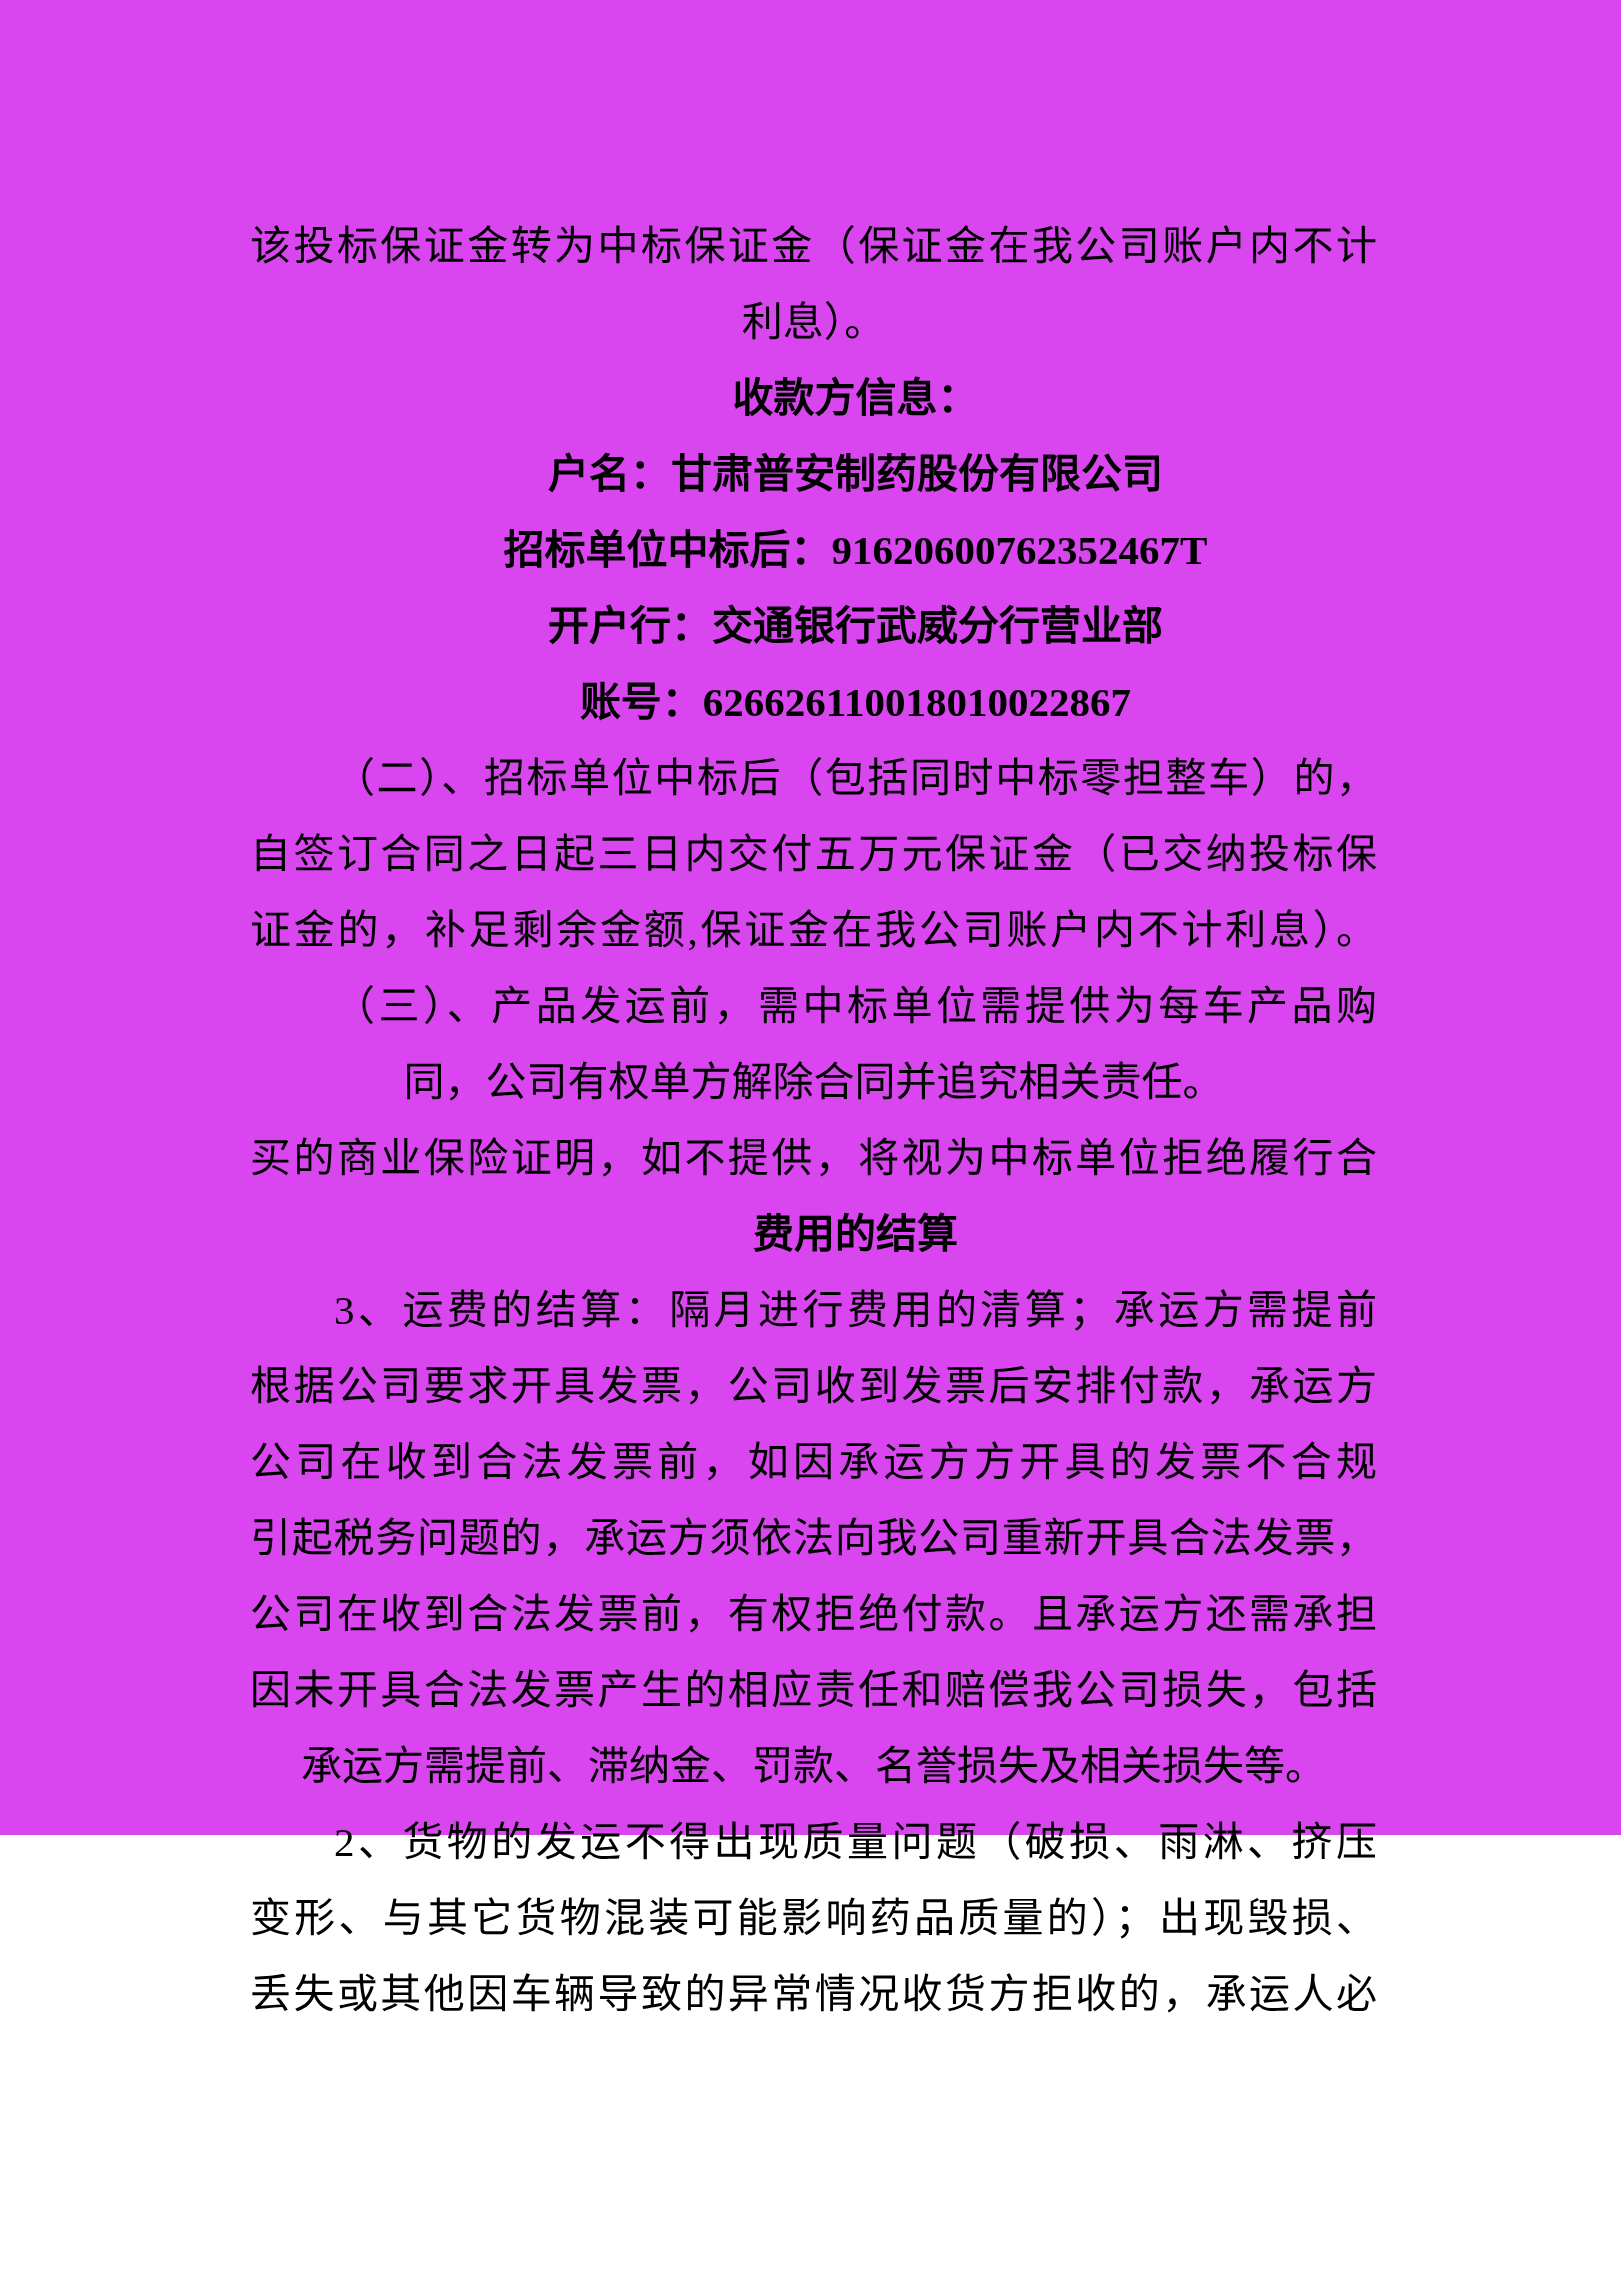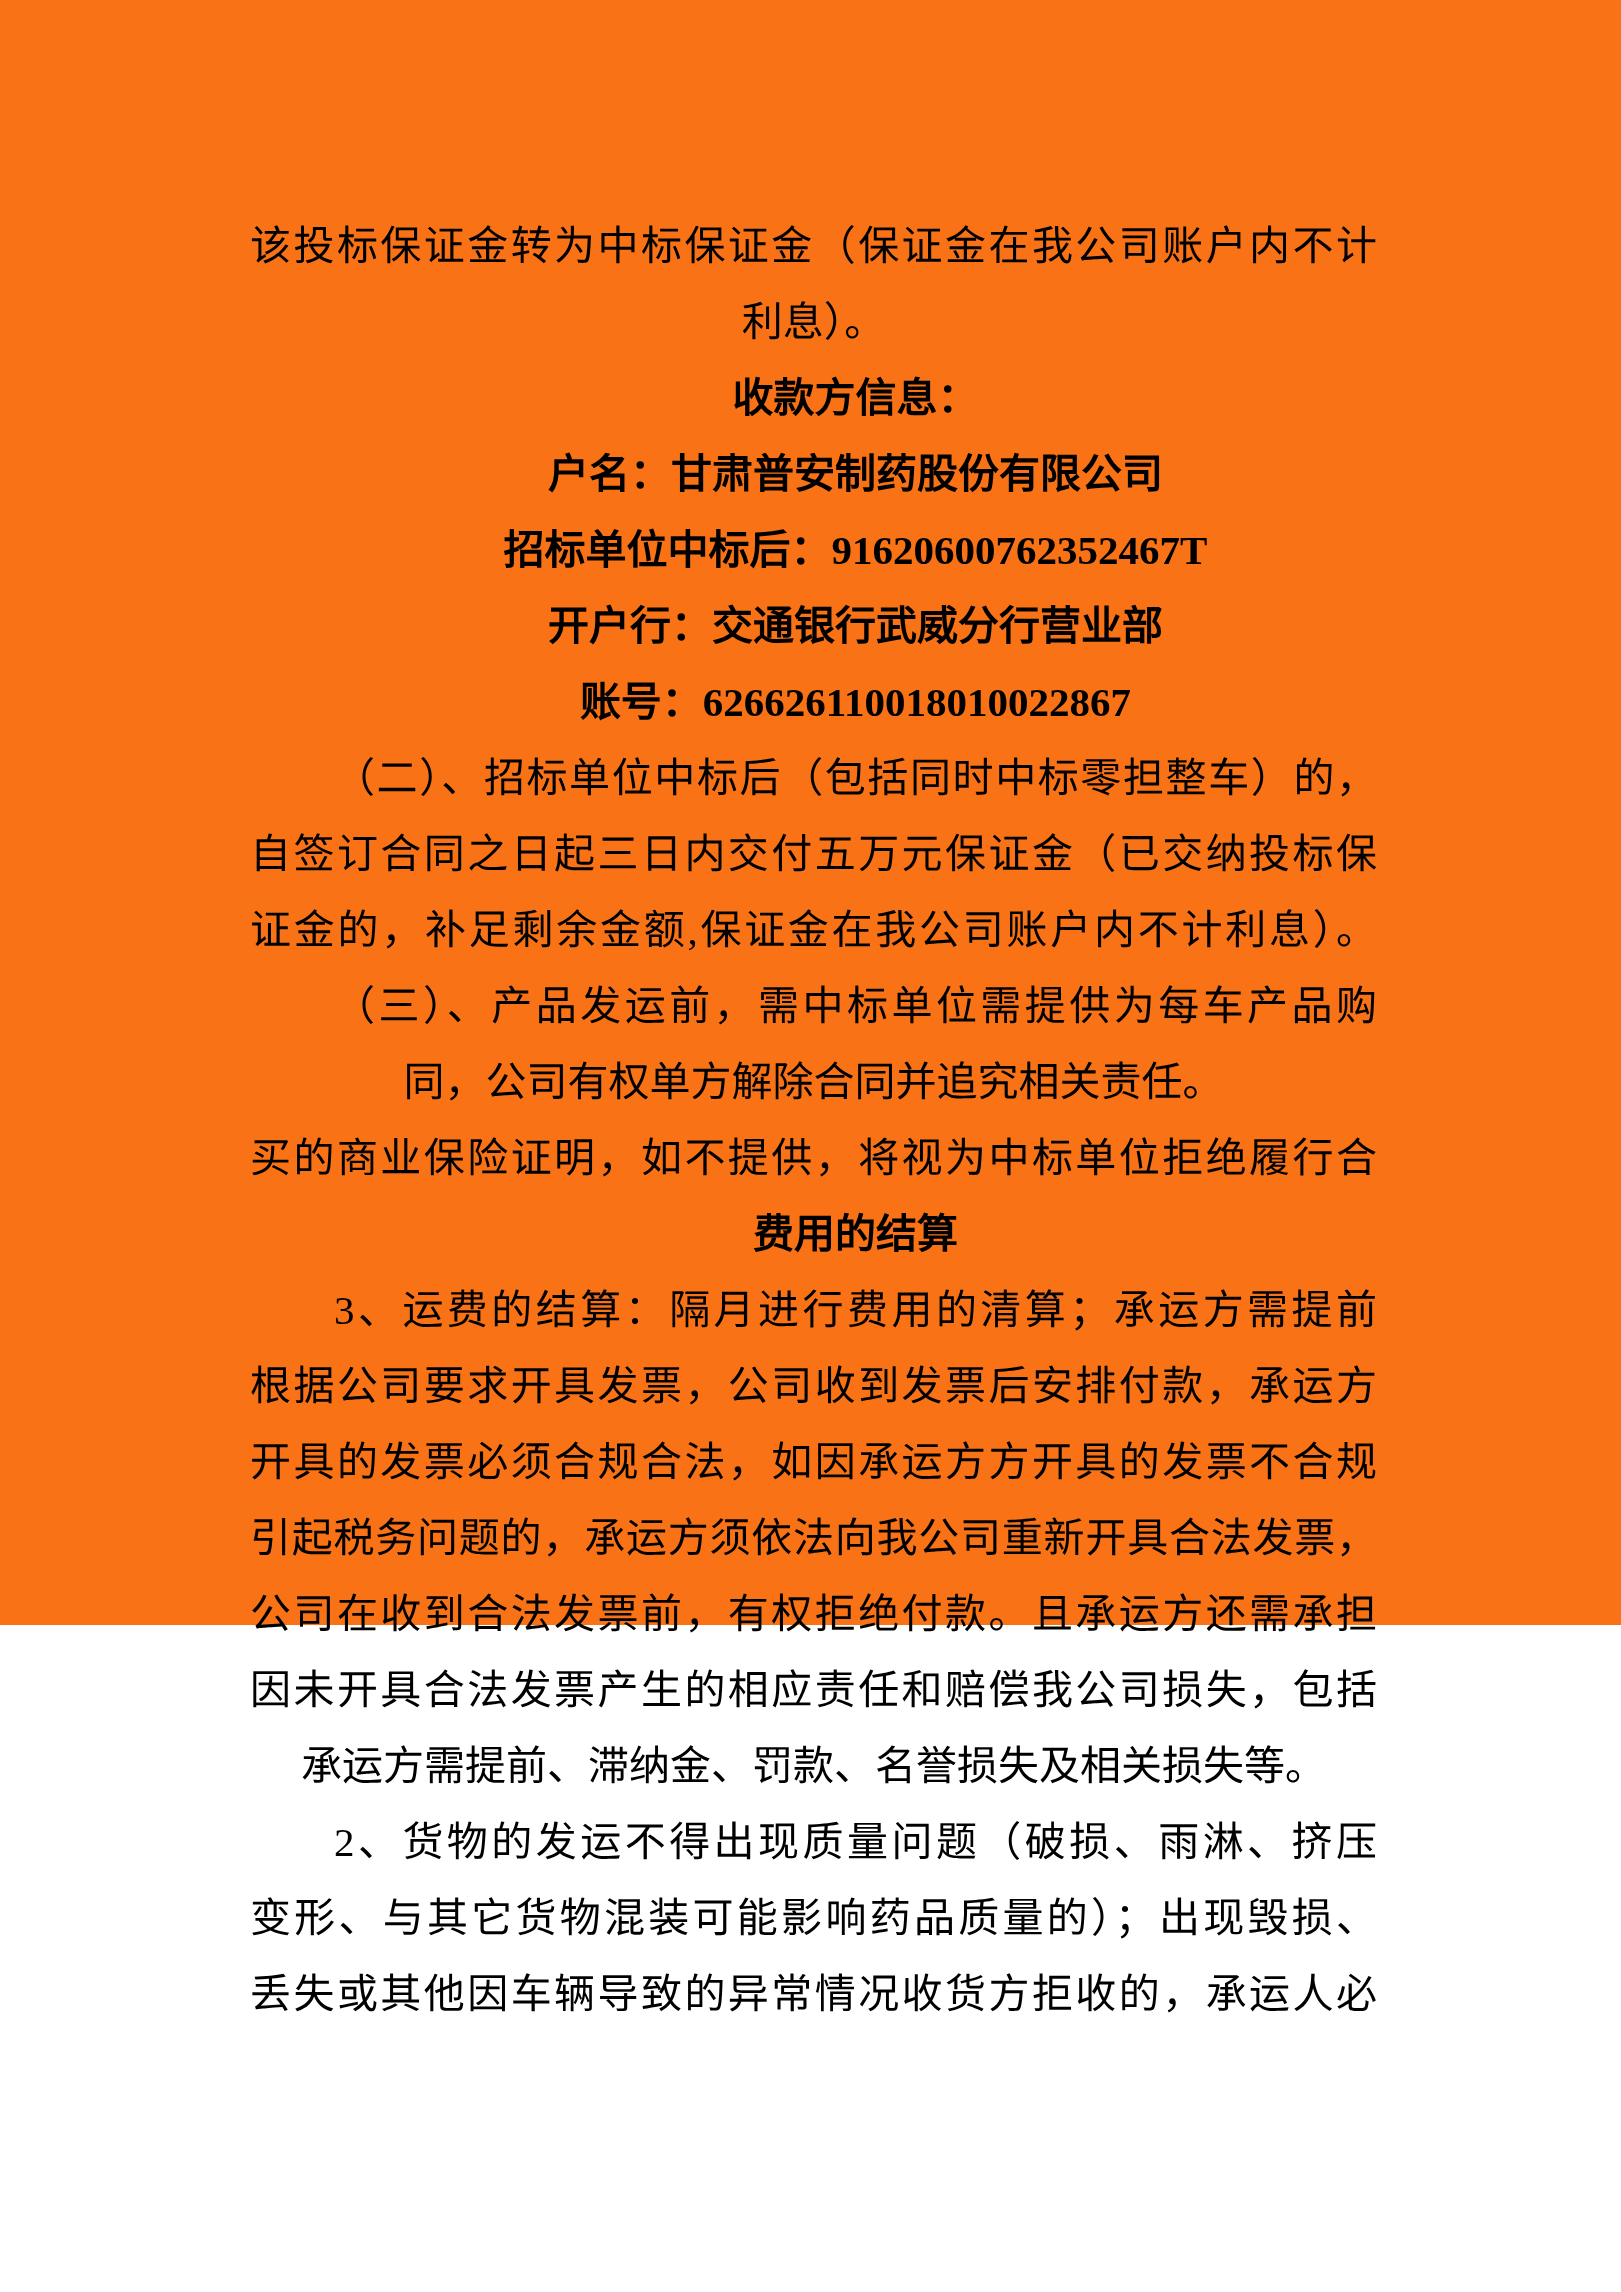--- a/index.html
+++ b/index.html
@@ -13,22 +13,22 @@
     color: #000000;
     font-family: "Liberation Serif", "DejaVu Serif", serif;
     overflow: hidden;
     position: relative;
   }
   .page {
     position: absolute;
     left: 0;
     top: 0;
     width: 1621px;
-    height: 1625px;
-    background: #f97316;
+    height: 1835px;
+    background: #d946ef;
   }
   .content {
     position: absolute;
     left: 250px;
     top: 208px;
     width: 1127px;
   }
   .line {
     height: 76px;
     line-height: 76px;
@@ -87,21 +87,21 @@
       <div class="line justify">买的商业保险证明，如不提供，将视为中标单位拒绝履行合</div>
     </div>
 
     <div>
       <div class="line indent bold">费用的结算</div>
     </div>
 
     <div>
       <div class="line indent justify">3、运费的结算：隔月进行费用的清算；承运方需提前</div>
       <div class="line justify">根据公司要求开具发票，公司收到发票后安排付款，承运方</div>
-      <div class="line justify">开具的发票必须合规合法，如因承运方方开具的发票不合规</div>
+      <div class="line justify">公司在收到合法发票前，如因承运方方开具的发票不合规</div>
       <div class="line justify">引起税务问题的，承运方须依法向我公司重新开具合法发票，</div>
       <div class="line justify">公司在收到合法发票前，有权拒绝付款。且承运方还需承担</div>
       <div class="line justify">因未开具合法发票产生的相应责任和赔偿我公司损失，包括</div>
       <div class="line">承运方需提前、滞纳金、罚款、名誉损失及相关损失等。</div>
     </div>
 
     <div>
       <div class="line indent justify">2、货物的发运不得出现质量问题（破损、雨淋、挤压</div>
       <div class="line justify">变形、与其它货物混装可能影响药品质量的）；出现毁损、</div>
       <div class="line justify">丢失或其他因车辆导致的异常情况收货方拒收的，承运人必</div>

